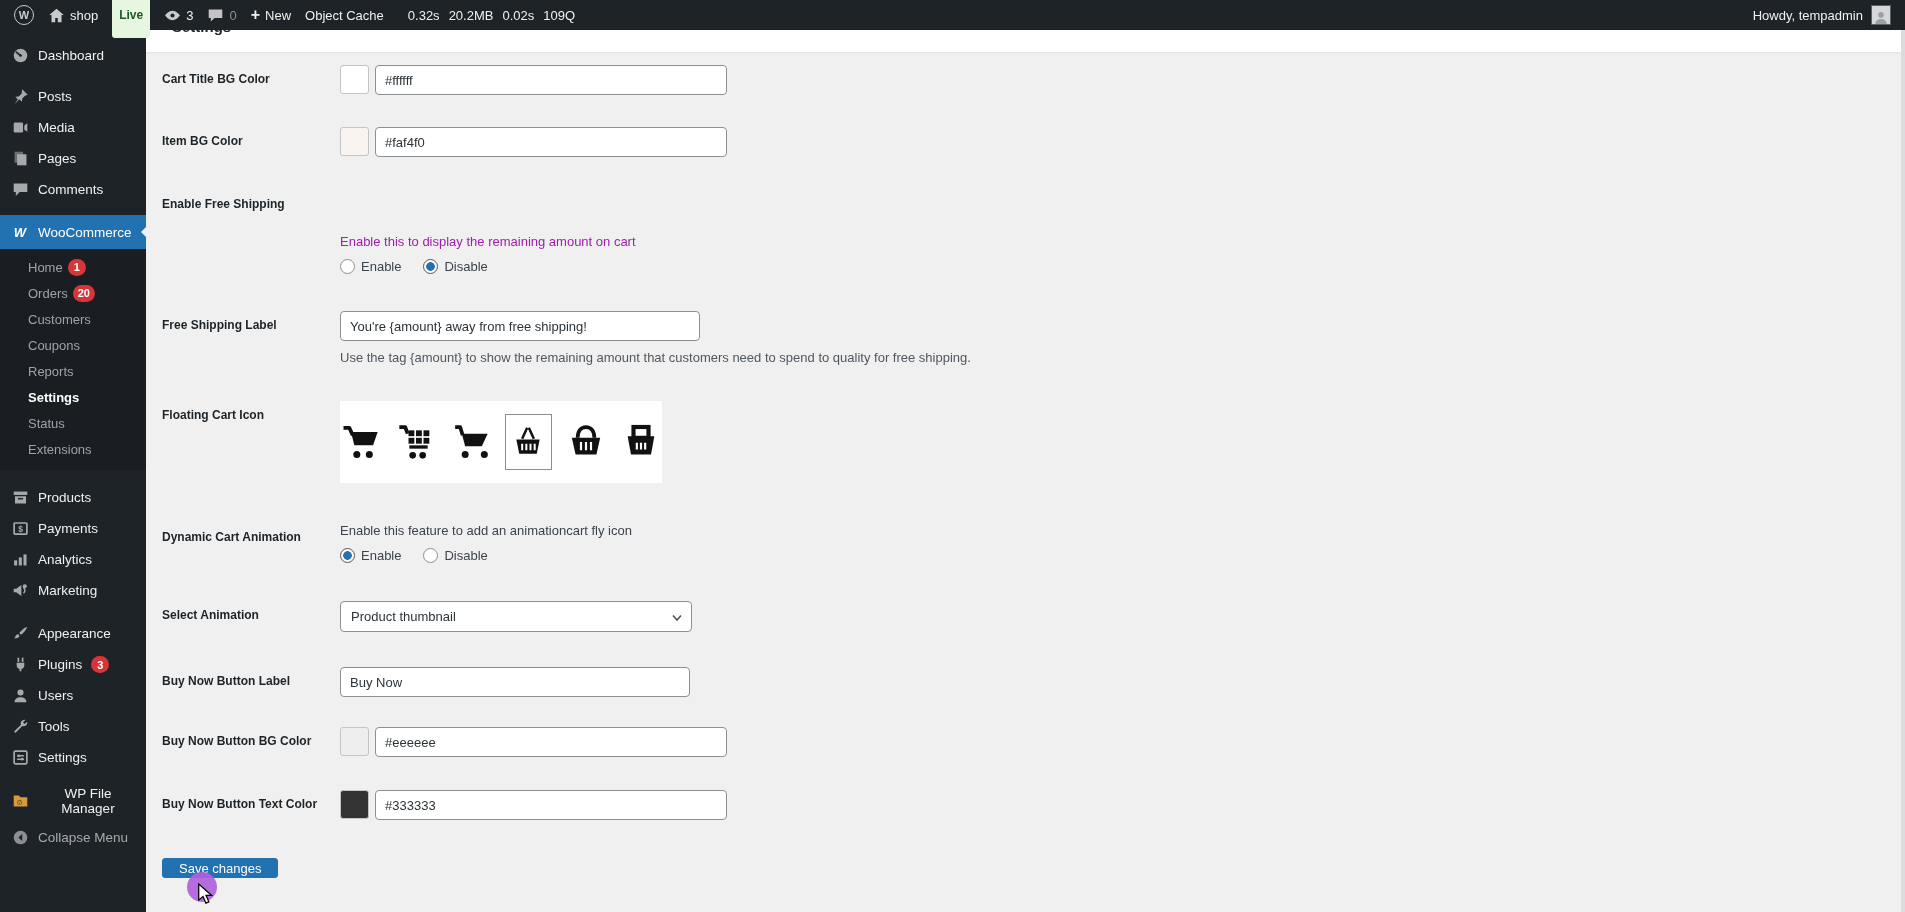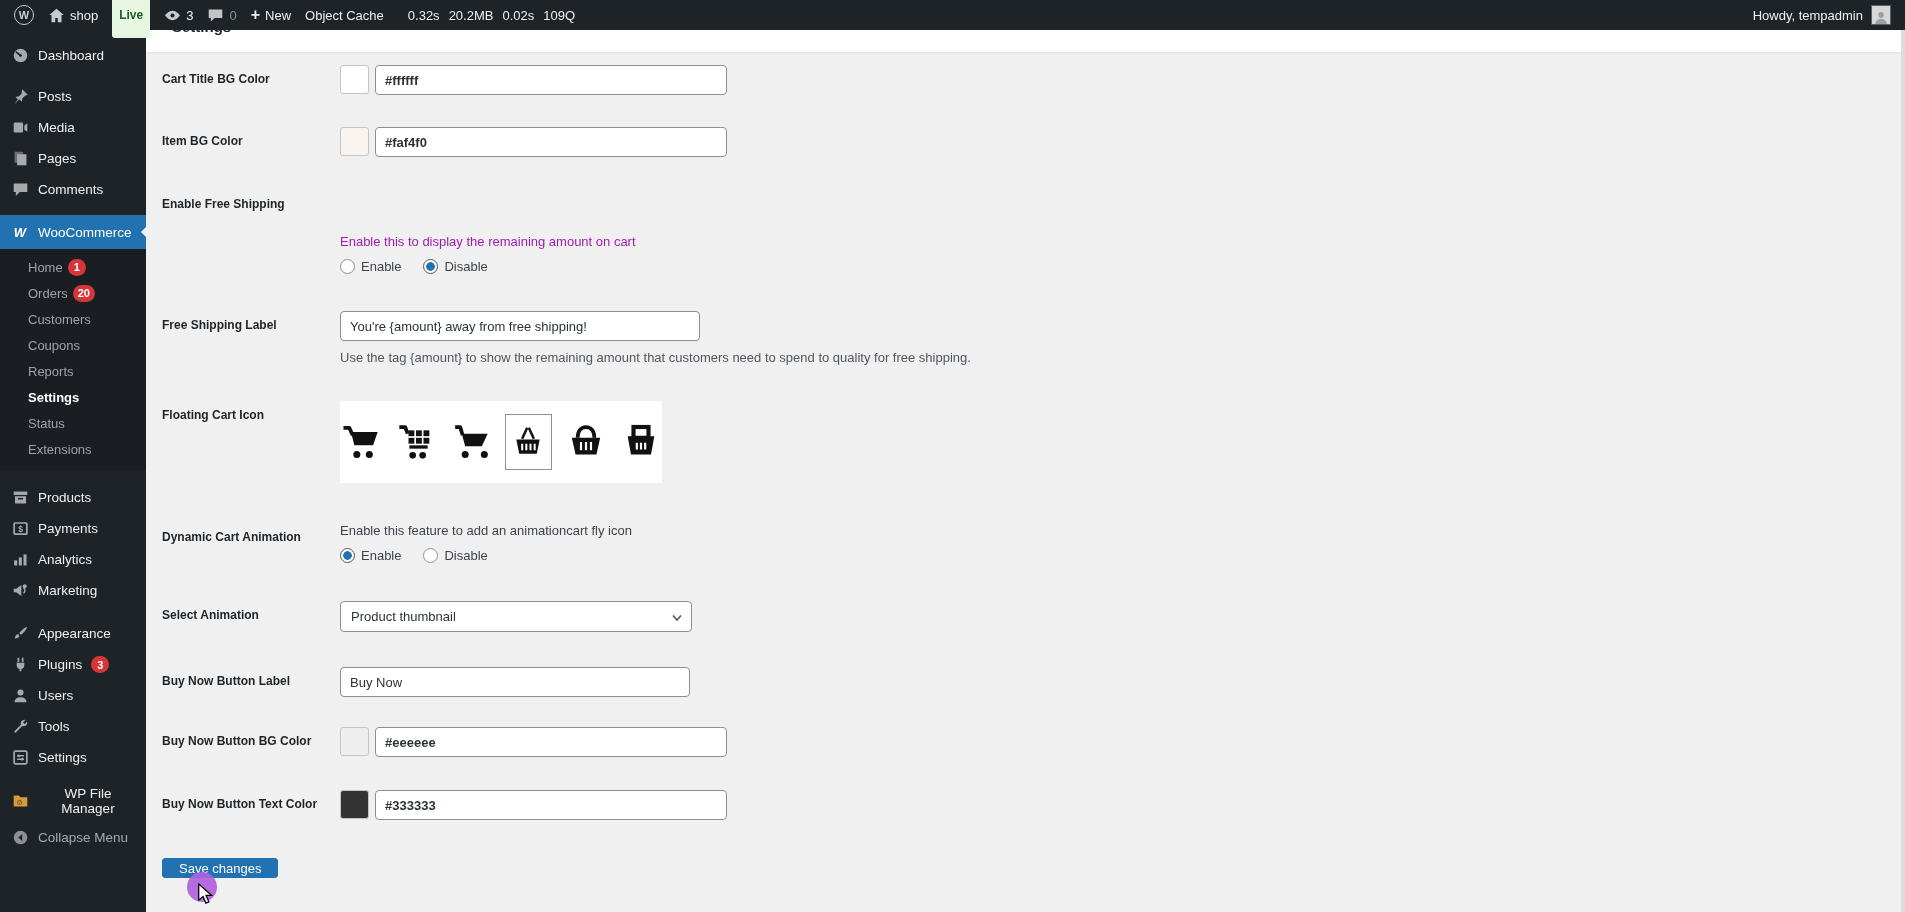--- a/index.html
+++ b/index.html
@@ -50,21 +50,21 @@
   .page-title { font-size:15px; font-weight:700; color:#1d2327; }
   .form-area { padding:13px 16px 0; }
 
   .row { display:flex; }
   .row-label { width:178px; flex:0 0 178px; font-size:12px; font-weight:700; color:#1d2327; padding-top:7px; }
   .row-control { display:flex; align-items:flex-start; }
 
   .swatch { width:29px; height:29px; border:1px solid #c3c4c7; border-radius:3px; margin-right:6px; cursor:pointer; }
   .txt-input { height:30px; border:1px solid #8c8f94; border-radius:4px; background:#fff; color:#2c3338;
                font-size:13px; padding:0 9px; font-family:"Liberation Sans", sans-serif; }
-  .w-color { width:352px;font-weight:bold; } .w-text { width:360px; } .w-buynow { width:350px; }
+  .w-color { width:352px; } .w-text { width:360px; } .w-buynow { width:350px; }
 
   .help { font-size:13px; color:#50575e; }
   .radio-row { display:flex; align-items:center; gap:22px; margin-top:10px; }
   .radio-opt { display:flex; align-items:center; gap:6px; font-size:13px; color:#3c434a; cursor:pointer; }
   .radio { width:15px; height:15px; border:1px solid #8c8f94; border-radius:50%; background:#fff; }
   .radio.checked { border-color:#50575e; background:radial-gradient(circle, #2271b1 0 4px, #fff 4.6px); }
 
   .icon-panel { width:322px; height:82px; background:#fff; display:flex; align-items:center;
                 justify-content:center; gap:13px; }
   .cart-opt { width:44px; height:44px; display:flex; align-items:center; justify-content:center; cursor:pointer; }

